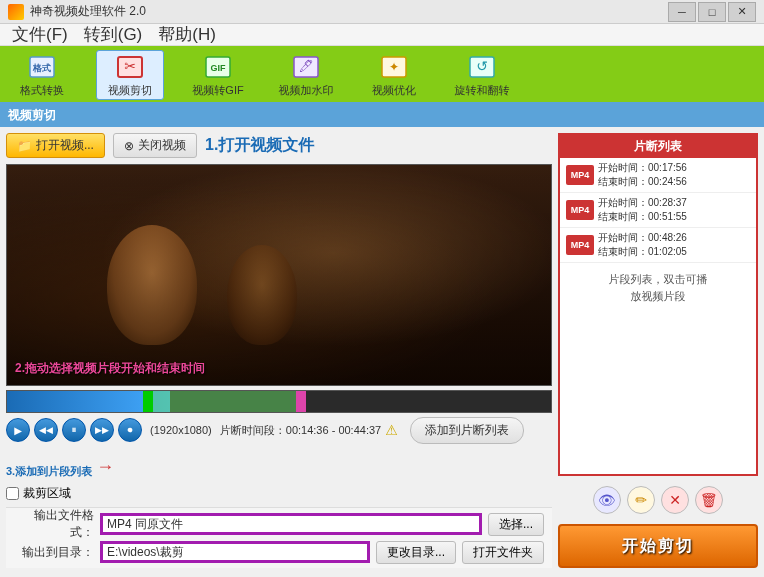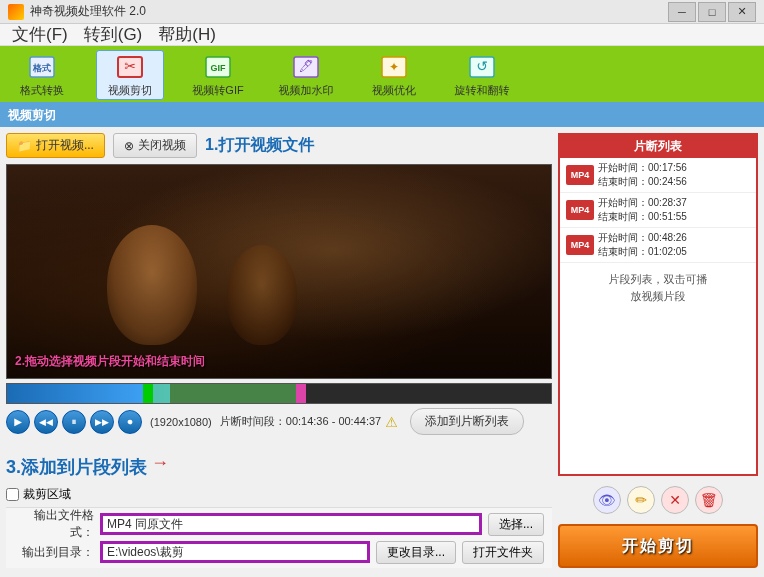--- a/index.html
+++ b/index.html
@@ -541,21 +541,21 @@
       <button class="play-btn" style="background:linear-gradient(to bottom,#4499dd,#1166aa);">⏺</button>
       <span class="time-info">(1920x1080)</span>
       <span class="time-info">片断时间段：00:14:36 - 00:44:37</span>
       <span style="font-size:14px;color:#ccaa00;">⚠</span>
       <div class="add-segment-area">
         <button class="add-btn">添加到片断列表</button>
       </div>
     </div>
 
     <div style="display:flex;align-items:center;gap:4px;padding:2px 0;">
-      <span class="step-hint" style="font-size:18px;margin-top:14px;">3.添加到片段列表</span>
+      <span class="step-hint" style="font-size:11px;margin-top:14px;">3.添加到片段列表</span>
       <span class="arrow-icon">→</span>
     </div>
 
     <div class="crop-row">
       <input type="checkbox" style="">
       <label>裁剪区域</label>
     </div>
 
     <div class="output-section">
       <div class="output-row">

